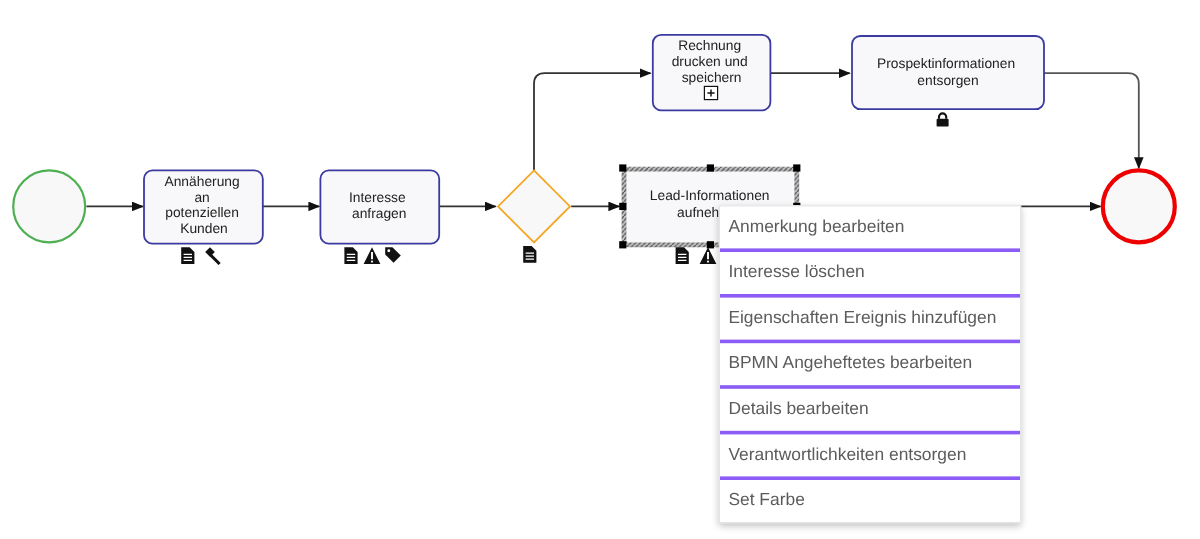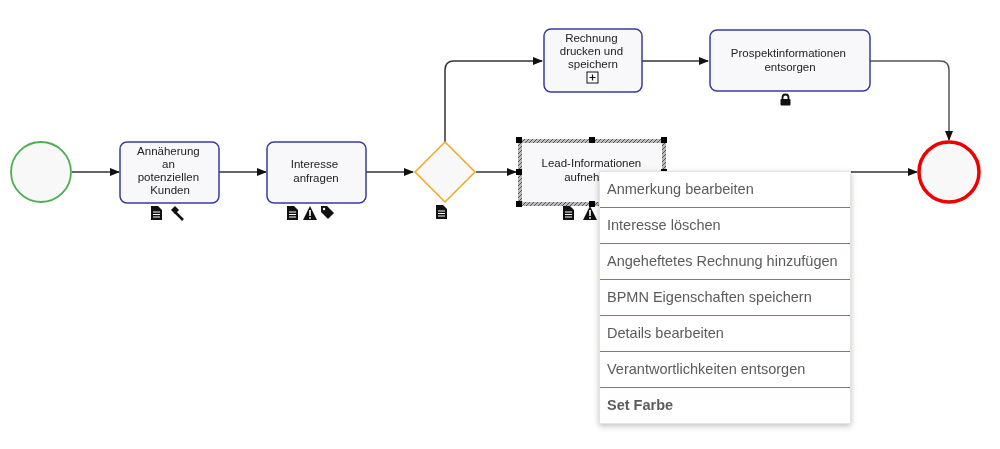--- a/index.html
+++ b/index.html
@@ -3,23 +3,23 @@
   <meta charset="utf-8">
   <style>
     html, body { margin: 0; padding: 0; }
     body { width: 1000px; height: 449px; background: #ffffff; position: relative; overflow: hidden;
            font-family: "Liberation Sans", sans-serif; }
     #canvas { position: absolute; left: 0; top: 0; }
     .task-label { font-family: "Liberation Sans", sans-serif; font-size: 11.5px; fill: #222; }
     .ctx-menu { position: absolute; left: 599px; top: 171px; width: 250px; background: #fff;
                 box-shadow: 0 2px 6px rgba(0,0,0,0.25); border: 1px solid #e4e4e4; }
     .ctx-item { height: 35px; line-height: 35px; padding-left: 7px; font-size: 14.5px; color: #5b5b5b;
-                border-bottom: 1px solid #8b5cf6; cursor: pointer; white-space: nowrap;
+                border-bottom: 3px solid #8b5cf6; cursor: pointer; white-space: nowrap;
                 font-family: "Liberation Sans", sans-serif; }
-    .ctx-item:last-child { border-bottom: none; font-weight: bold; }
+    .ctx-item:last-child { border-bottom: none; }
   </style>
 </head>
 <body>
 
 <svg id="canvas" width="1000" height="449" viewBox="0 0 1000 449">
   <defs>
     <marker id="arrow" markerWidth="10" markerHeight="8" refX="9" refY="4" orient="auto" markerUnits="userSpaceOnUse">
       <path d="M0,0 L10,4 L0,8 Z" fill="#111"></path>
     </marker>
     <pattern id="hatch" width="4" height="4" patternUnits="userSpaceOnUse">
@@ -138,18 +138,18 @@
   <g transform="translate(583,206)">
     <path d="M7,0 L14,14 L0,14 Z" fill="#111"></path>
     <path d="M7,4 V10" stroke="#fff" stroke-width="1.6"></path>
     <circle cx="7" cy="12" r="0.9" fill="#fff"></circle>
   </g>
 </svg>
 
 <div class="ctx-menu">
   <div class="ctx-item">Anmerkung bearbeiten</div>
   <div class="ctx-item">Interesse löschen</div>
-  <div class="ctx-item">Angeheftetes Rechnung hinzufügen</div>
-  <div class="ctx-item">BPMN Eigenschaften speichern</div>
+  <div class="ctx-item">Eigenschaften Ereignis hinzufügen</div>
+  <div class="ctx-item">BPMN Angeheftetes bearbeiten</div>
   <div class="ctx-item">Details bearbeiten</div>
   <div class="ctx-item">Verantwortlichkeiten entsorgen</div>
   <div class="ctx-item">Set Farbe</div>
 </div>
 
 </body></html>

